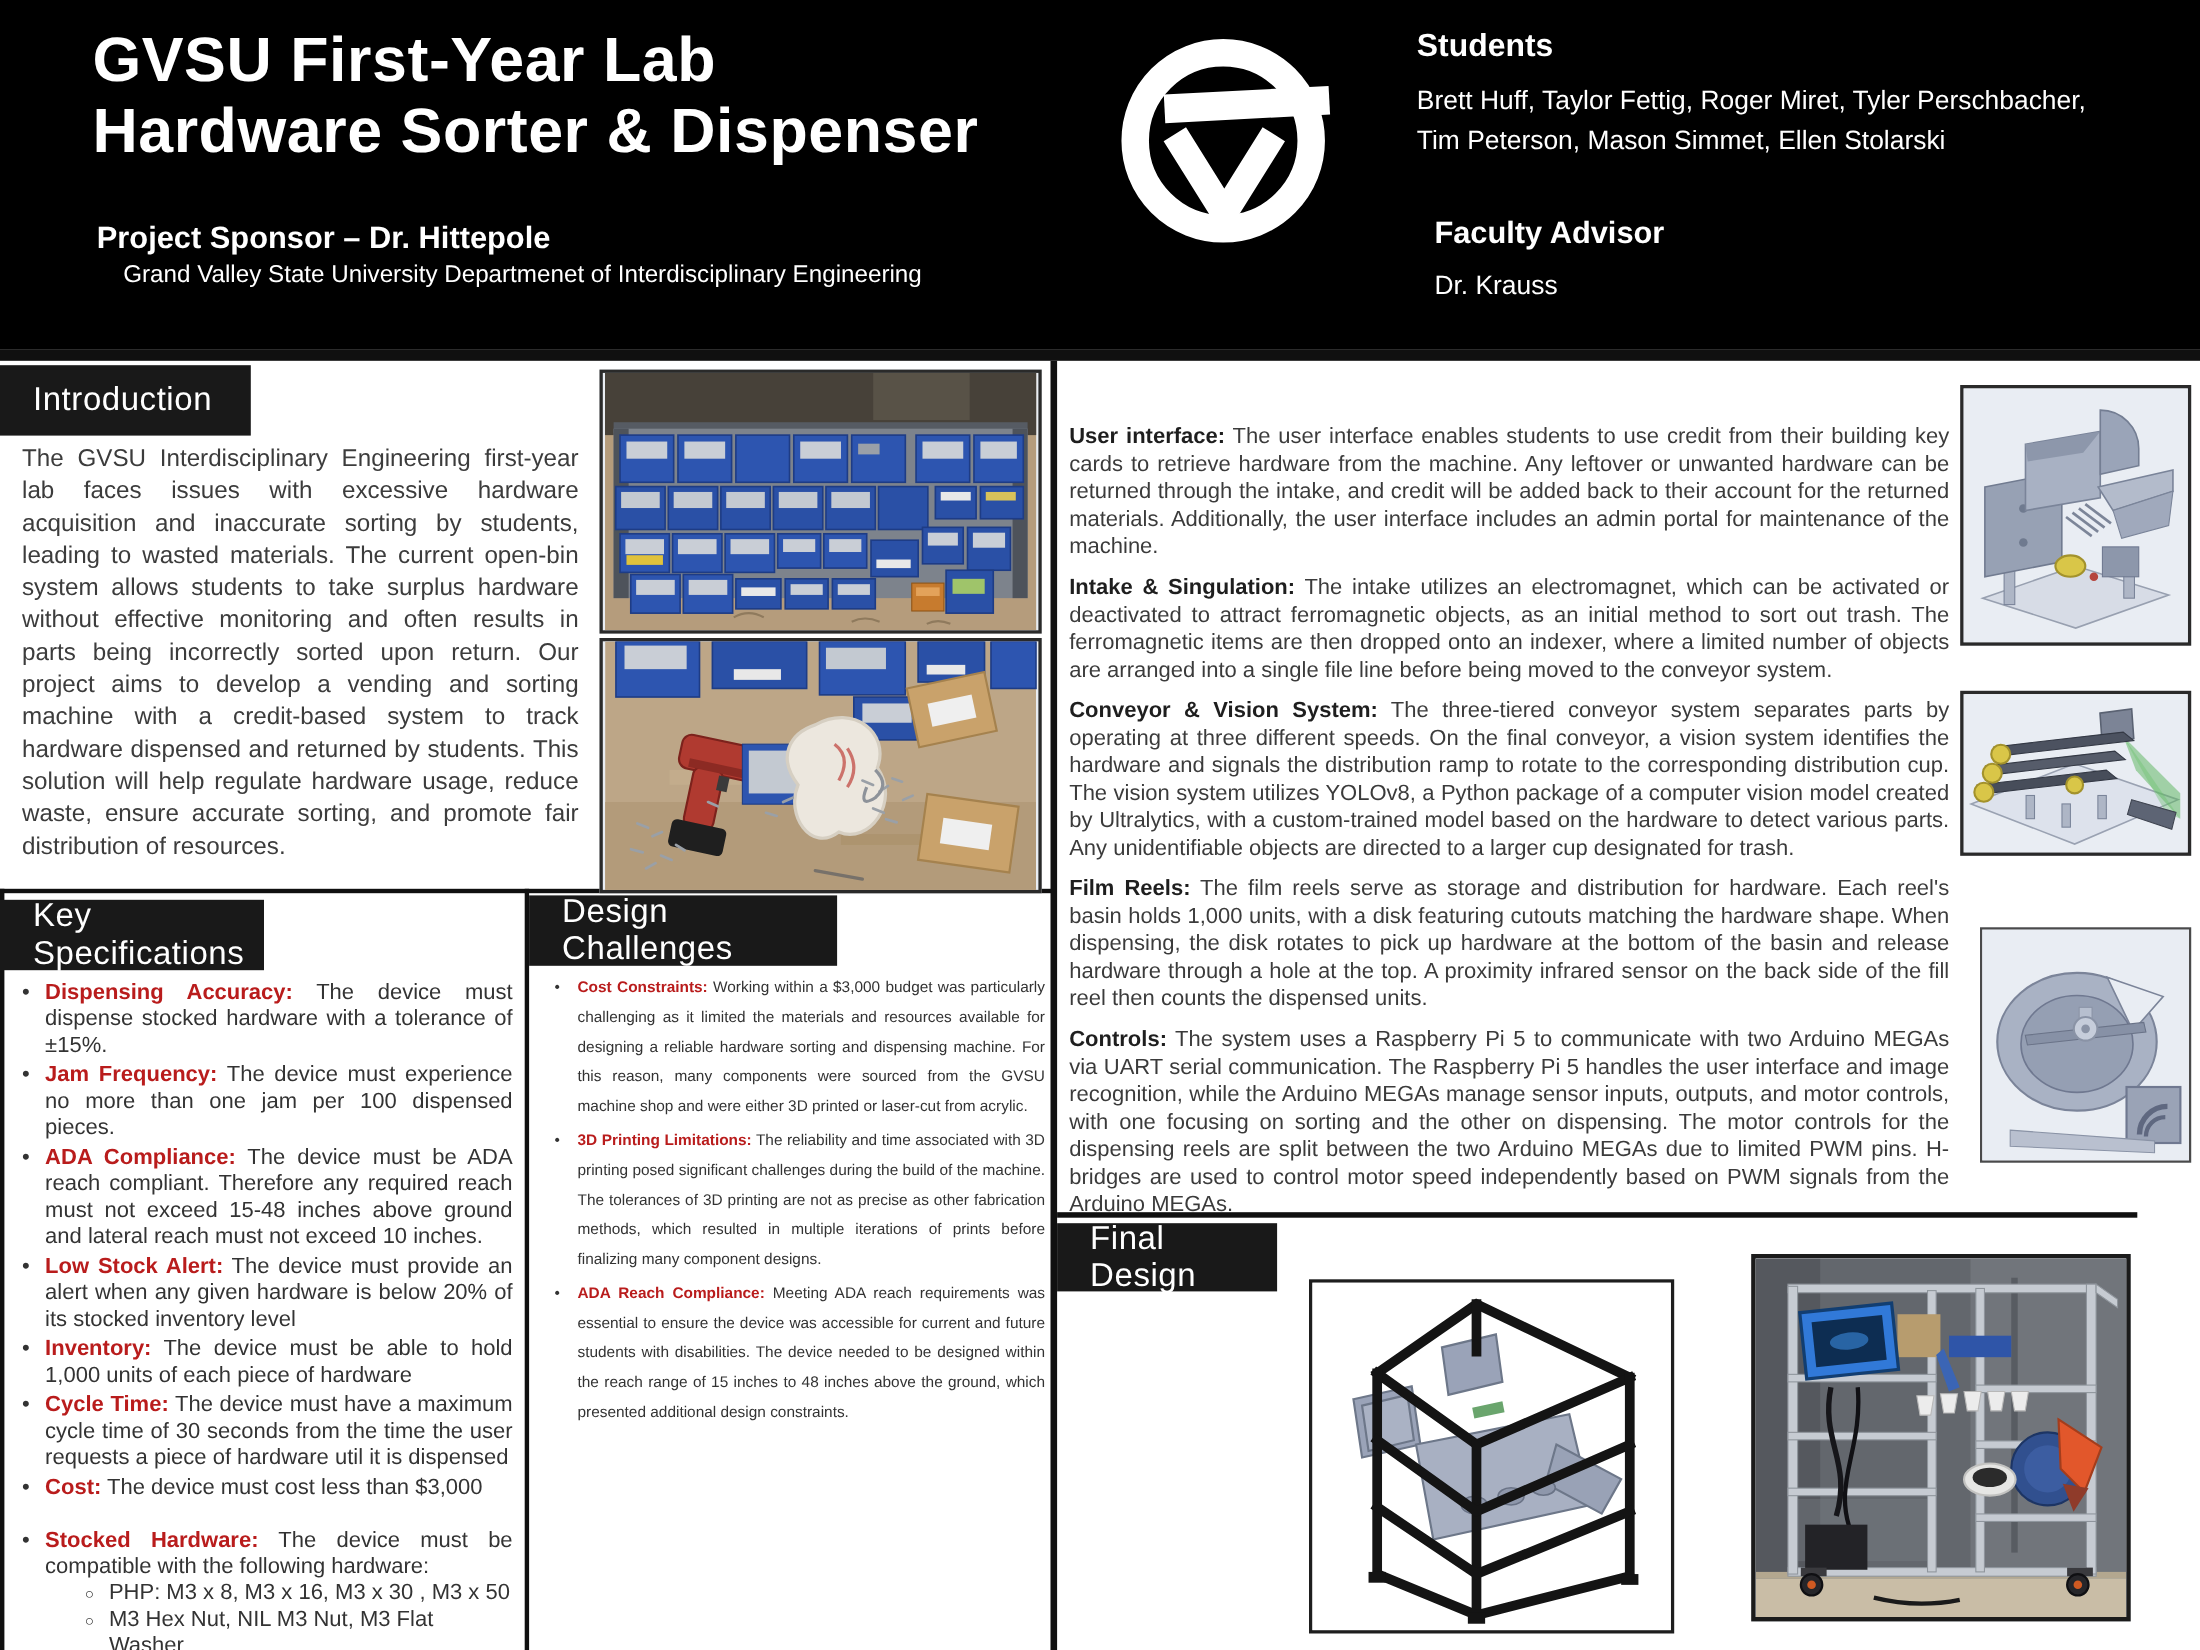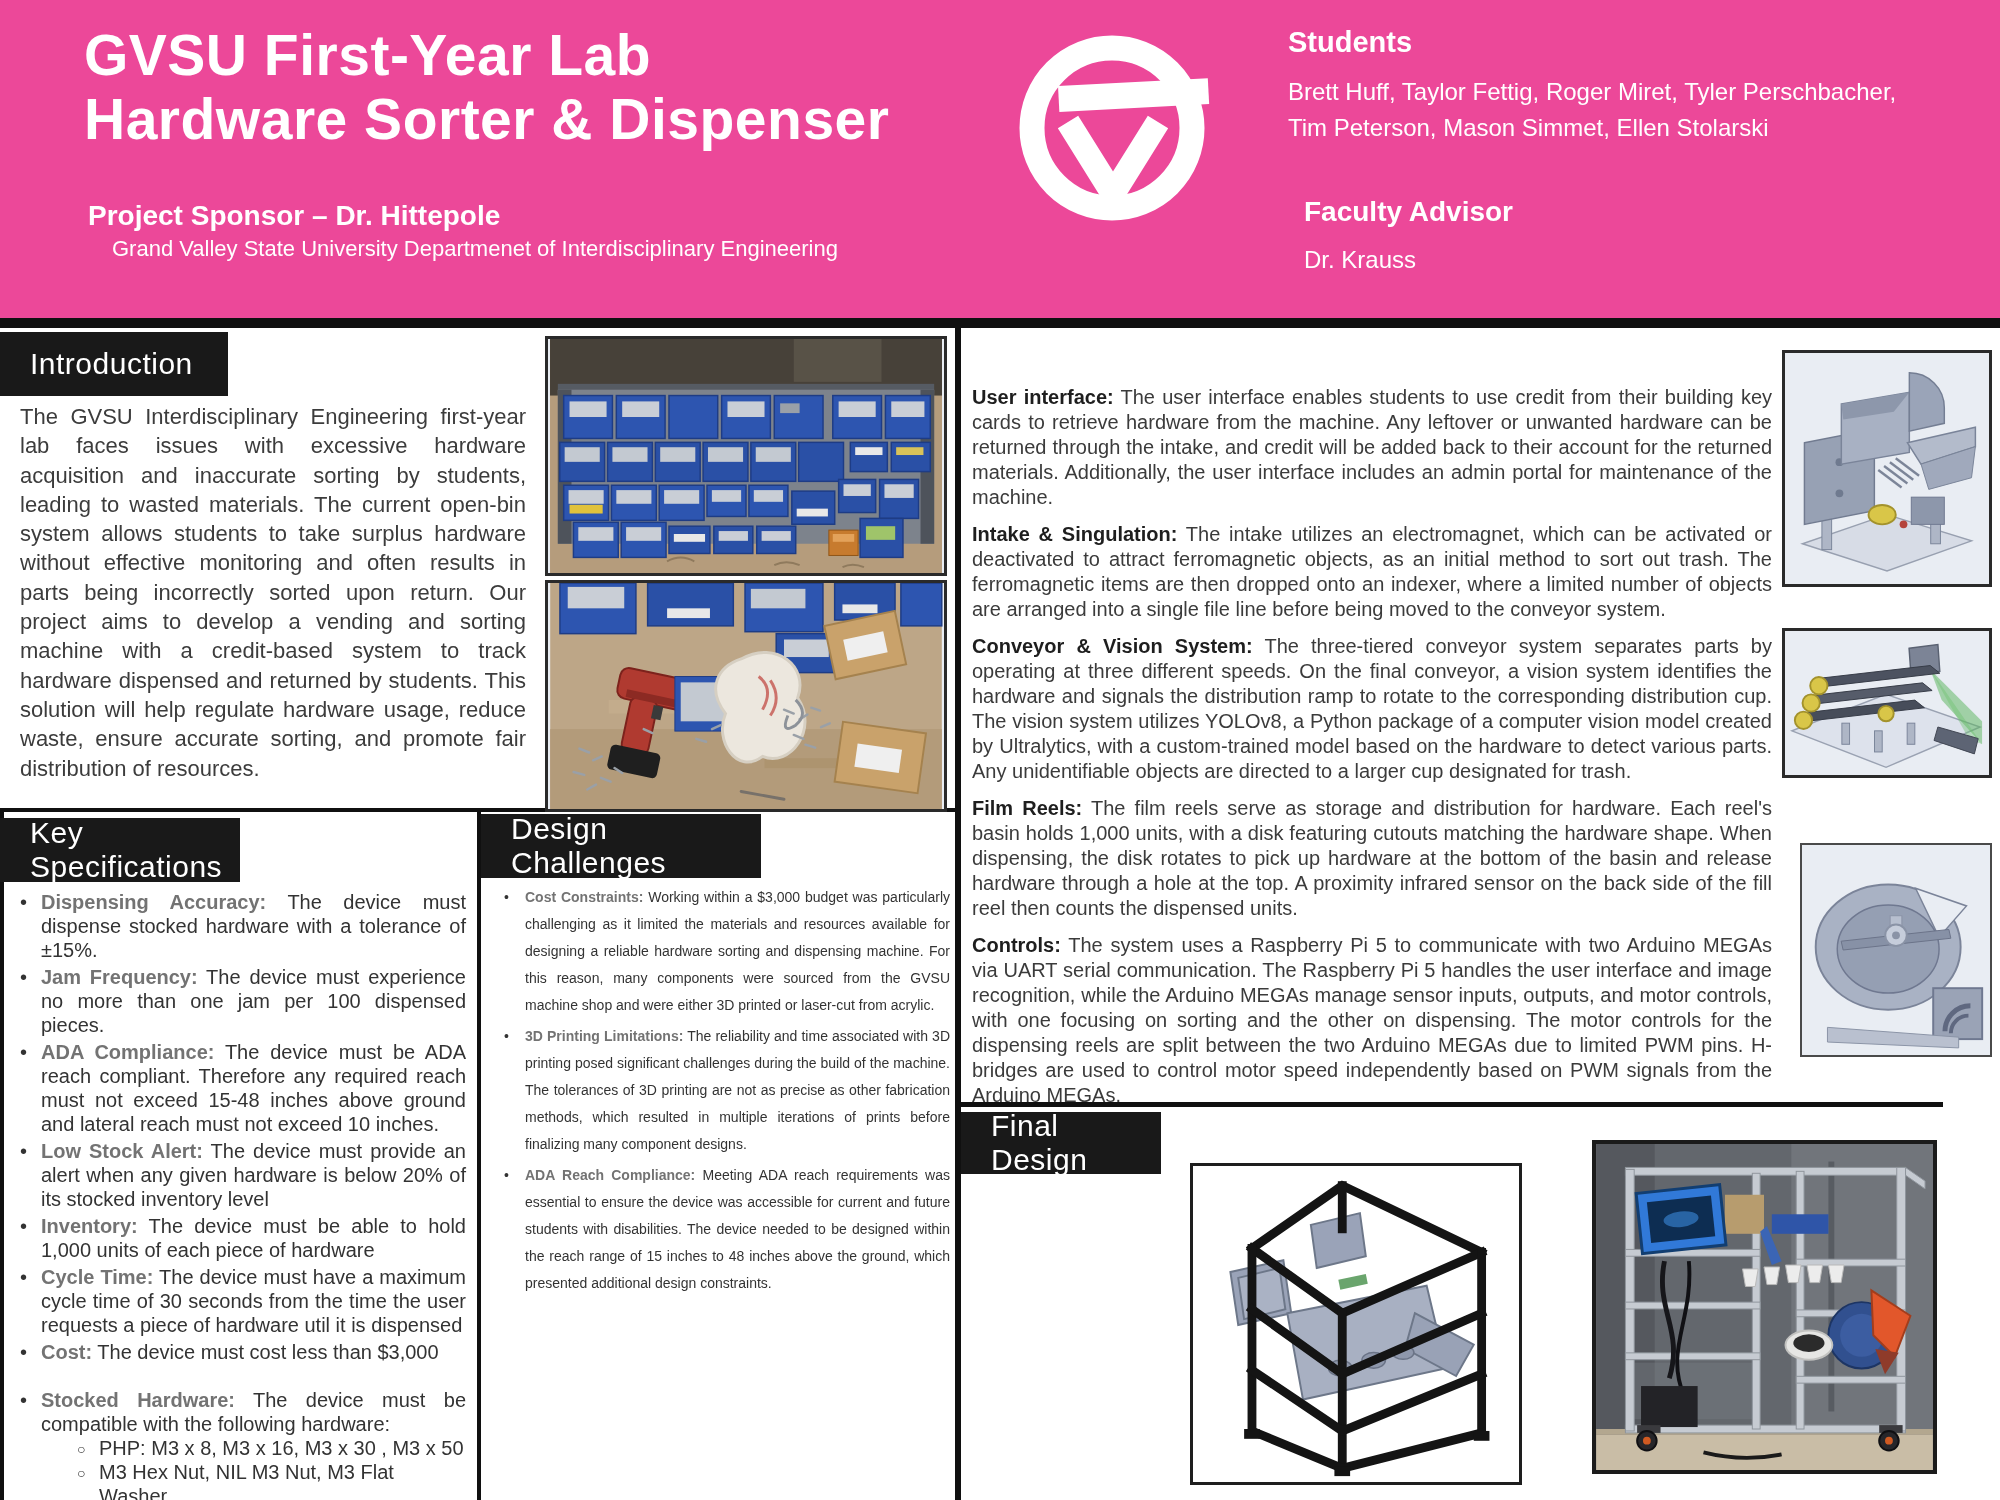--- a/index.html
+++ b/index.html
@@ -1,20 +1,20 @@
 <!DOCTYPE html>
 <html><head>
 <meta charset="utf-8">
 <style>
   html,body{margin:0;padding:0;background:#9a9a9a;}
   .poster{position:relative;width:2000px;height:1500px;background:#ffffff;
     font-family:"Liberation Sans",sans-serif;overflow:hidden;color:#3b3b3b;}
 
   
-  .hdr{position:absolute;left:0;top:0;width:2000px;height:318px;background:#ec4899;color:#fff;}
+  .hdr{position:absolute;left:0;top:0;width:2000px;height:318px;background:#000000;color:#fff;}
   .hdr-title{position:absolute;left:84px;top:24px;font-size:57px;font-weight:700;line-height:1.12;letter-spacing:.5px;}
   .hdr-sponsor{position:absolute;left:88px;top:200px;font-size:28px;font-weight:600;}
   .hdr-dept{position:absolute;left:88px;top:236px;font-size:22px;font-weight:400;margin-left:24px;}
   .hdr-students-label{position:absolute;left:1288px;top:26px;font-size:29px;font-weight:700;}
   .hdr-students{position:absolute;left:1288px;top:74px;font-size:24px;line-height:1.48;font-weight:400;}
   .hdr-adv-label{position:absolute;left:1304px;top:196px;font-size:28px;font-weight:700;}
   .hdr-adv-name{position:absolute;left:1304px;top:246px;font-size:24px;}
   .logo{position:absolute;left:1010px;top:22px;width:205px;height:205px;}
 
   .topbar{position:absolute;left:0;top:318px;width:2000px;height:10px;background:#101010;}
@@ -25,21 +25,21 @@
   
   .sec-box{position:absolute;height:64px;background:#191919;color:#fff;display:flex;align-items:center;
     padding:0 30px;font-size:30px;font-weight:500;letter-spacing:.5px;box-sizing:border-box;}
 
   
   .intro-text{position:absolute;left:20px;top:402px;width:506px;font-size:22px;line-height:29.3px;
     text-align:justify;color:#3c3c3c;}
   .bullets{position:absolute;list-style:none;margin:0;padding:0;color:#333;}
   .bullets>li{position:relative;padding-left:27px;text-align:justify;}
   .bullets>li::before{content:"\2022";position:absolute;left:6px;top:0;}
-  .bullets b{color:#737373;}
+  .bullets b{color:#b91c1c;}
   .ks-list{left:14px;top:890px;width:452px;font-size:20px;line-height:24px;}
   .ks-list>li{margin-bottom:3px;}
   .gap-before{margin-top:24px;}
   .sub-list{list-style:none;margin:0;padding:0 0 0 36px;}
   .sub-list>li{position:relative;padding-left:22px;text-align:left;}
   .sub-list>li::before{content:"\25CB";position:absolute;left:0;top:1px;font-size:14px;}
   .dc-list{left:498px;top:884px;width:452px;font-size:14px;line-height:27px;}
   .dc-list>li{margin-bottom:4px;}
   .kdf{position:absolute;left:972px;top:385px;width:800px;font-size:20px;line-height:25px;text-align:justify;}
   .kdf p{margin:0 0 12px 0;}

